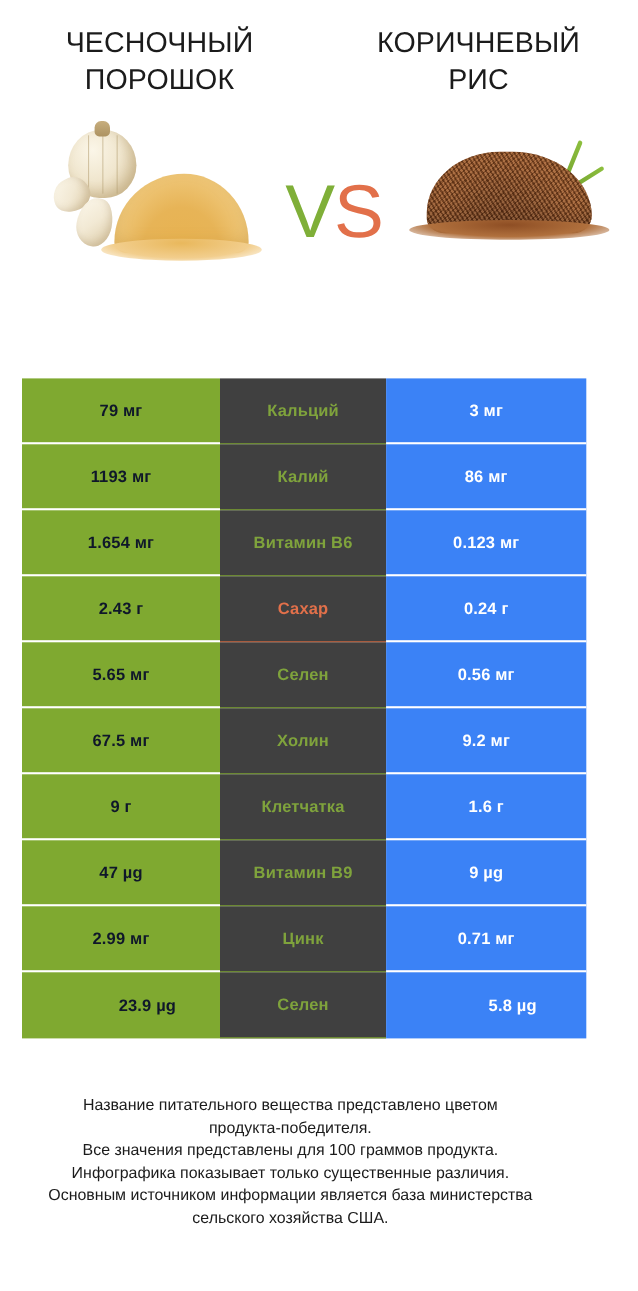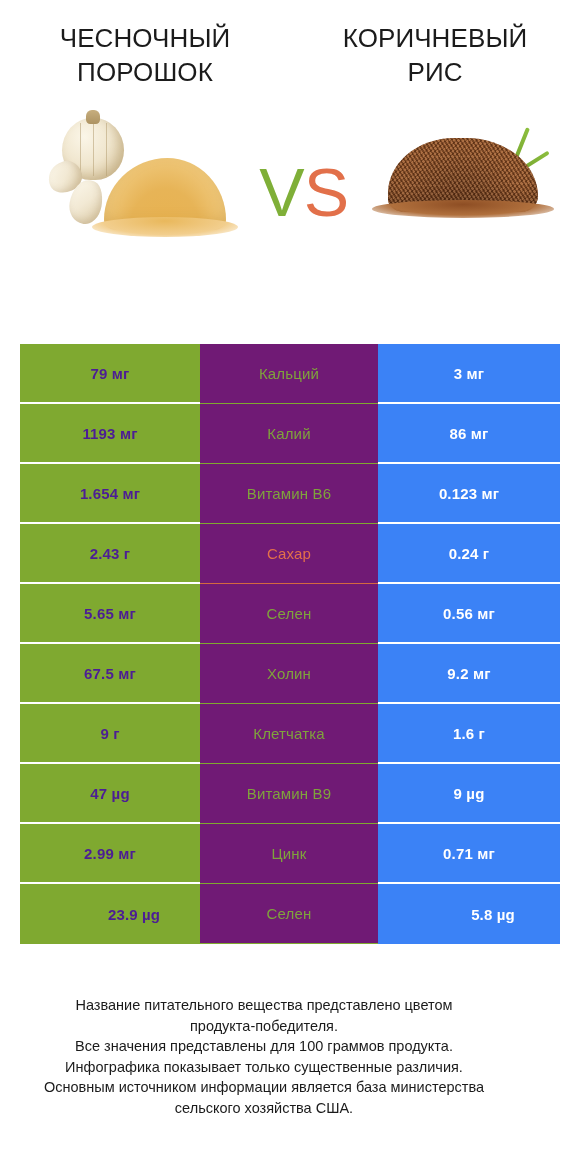--- a/index.html
+++ b/index.html
@@ -95,28 +95,28 @@
     align-items: center;
     justify-content: center;
     height: 60px;
     font-size: 15px;
     font-weight: 700;
     letter-spacing: 0.15px;
   }
   .cell-left {
     width: 180px;
     background: #7FA930;
-    color: #4c1d95;
+    color: #0f172a;
     border-bottom: 2px solid #ffffff;
   }
   .cell-mid {
-    width: 178px;
-    background: #701a75;
+    width: 151px;
+    background: #404040;
     font-size: 15px;
-    font-weight: 400;
+    font-weight: 700;
   }
   .cell-right {
     width: 182px;
     background: #3b82f6;
     color: #ffffff;
     border-bottom: 2px solid #ffffff;
   }
 
   .row:last-child .cell-left,
   .row:last-child .cell-right { border-bottom: none; padding-left: 48px; }

